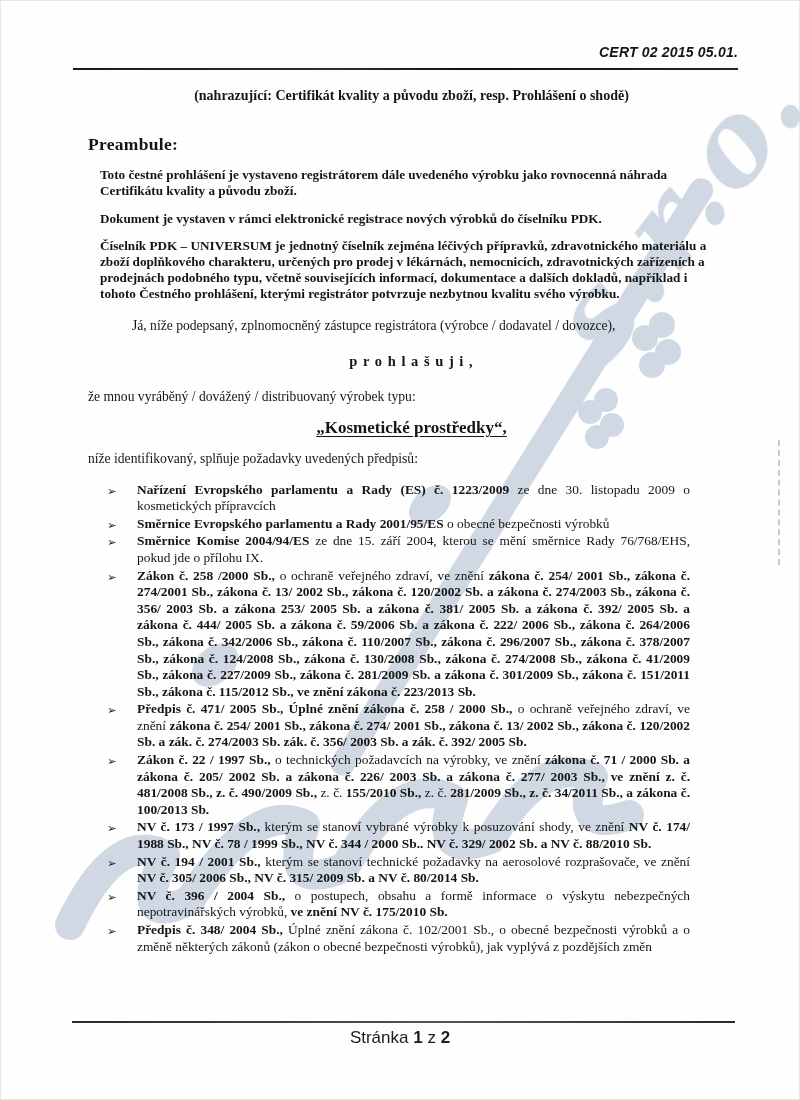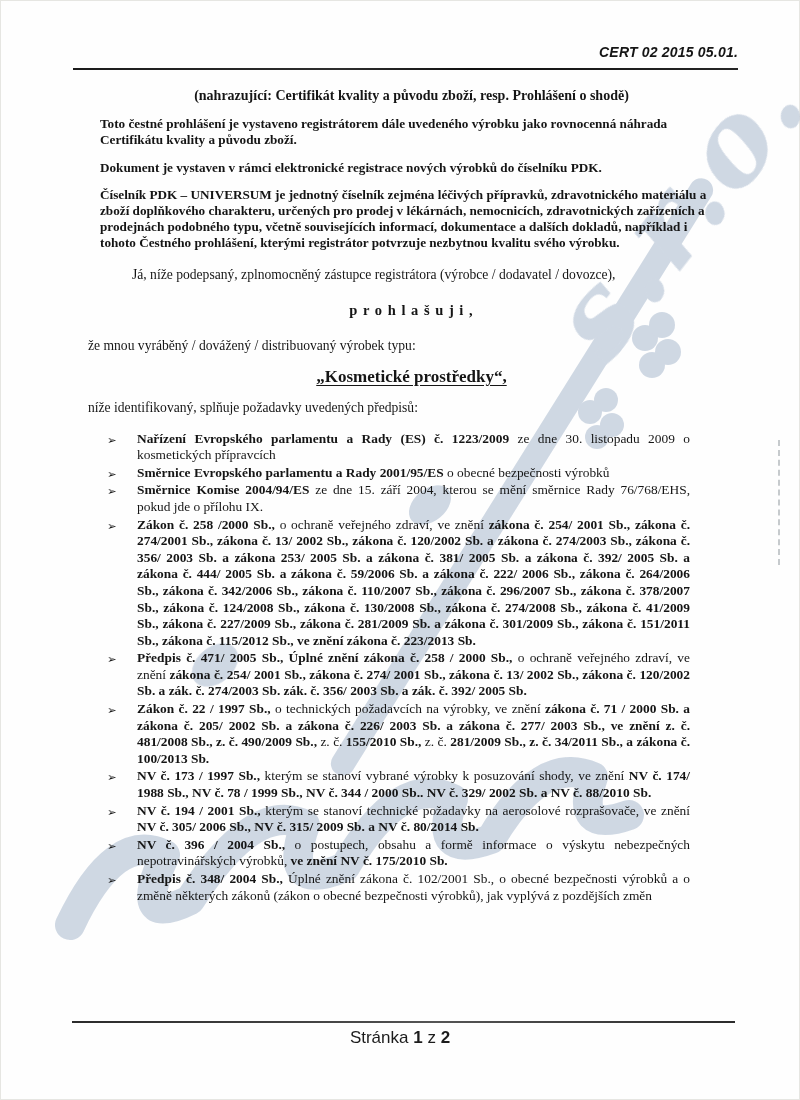--- a/index.html
+++ b/index.html
@@ -79,20 +79,21 @@
   </div>
 
   <div class="scan-artifact"></div>
 
   <div class="header-code">CERT 02 2015 05.01.</div>
   <div class="header-rule"></div>
 
   <div class="content">
     <div class="doc-subtitle">(nahrazující: Certifikát kvality a původu zboží, resp. Prohlášení o shodě)</div>
 
+    <h2 class="preambule-heading">Preambule:</h2>
     <div class="preamble">
         <p>Toto čestné prohlášení je vystaveno registrátorem dále uvedeného výrobku jako rovnocenná náhrada Certifikátu kvality a původu zboží.</p>
         <p>Dokument je vystaven v rámci elektronické registrace nových výrobků do číselníku PDK.</p>
         <p>Číselník PDK – UNIVERSUM je jednotný číselník zejména léčivých přípravků, zdravotnického materiálu a zboží doplňkového charakteru, určených pro prodej v lékárnách, nemocnicích, zdravotnických zařízeních a prodejnách podobného typu, včetně souvisejících informací, dokumentace a dalších dokladů, například i tohoto Čestného prohlášení, kterými registrátor potvrzuje nezbytnou kvalitu svého výrobku.</p>
       </div>
 
     <p class="intro-line">Já, níže podepsaný, zplnomocněný zástupce registrátora (výrobce / dodavatel / dovozce),</p>
     <p class="verb-line">p r o h l a š u j i ,</p>
     <p class="product-intro">že mnou vyráběný / dovážený  / distribuovaný výrobek typu:</p>
     <p class="product-name">„Kosmetické prostředky“,</p>

